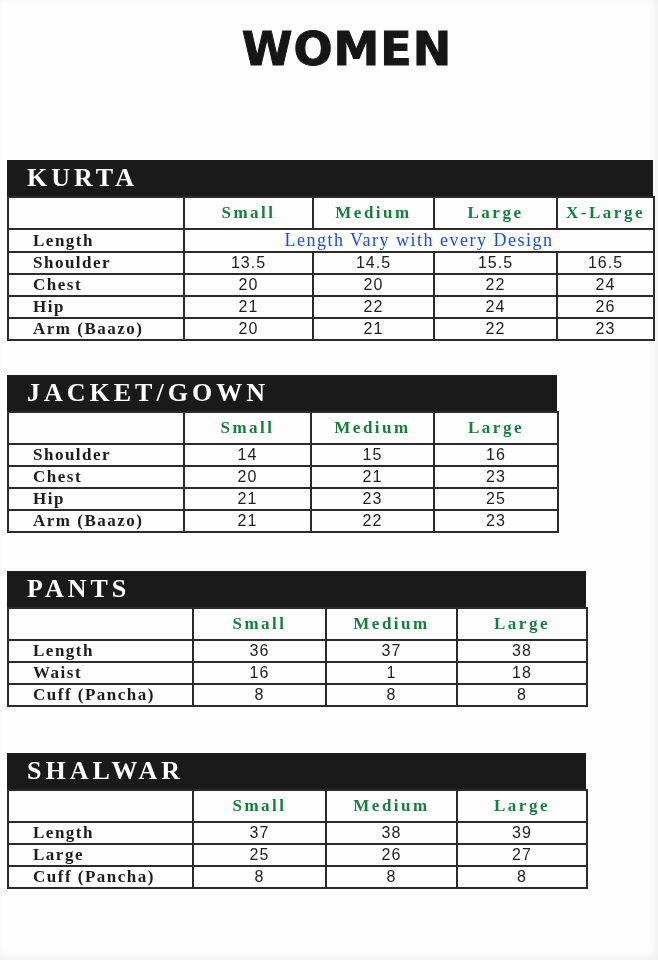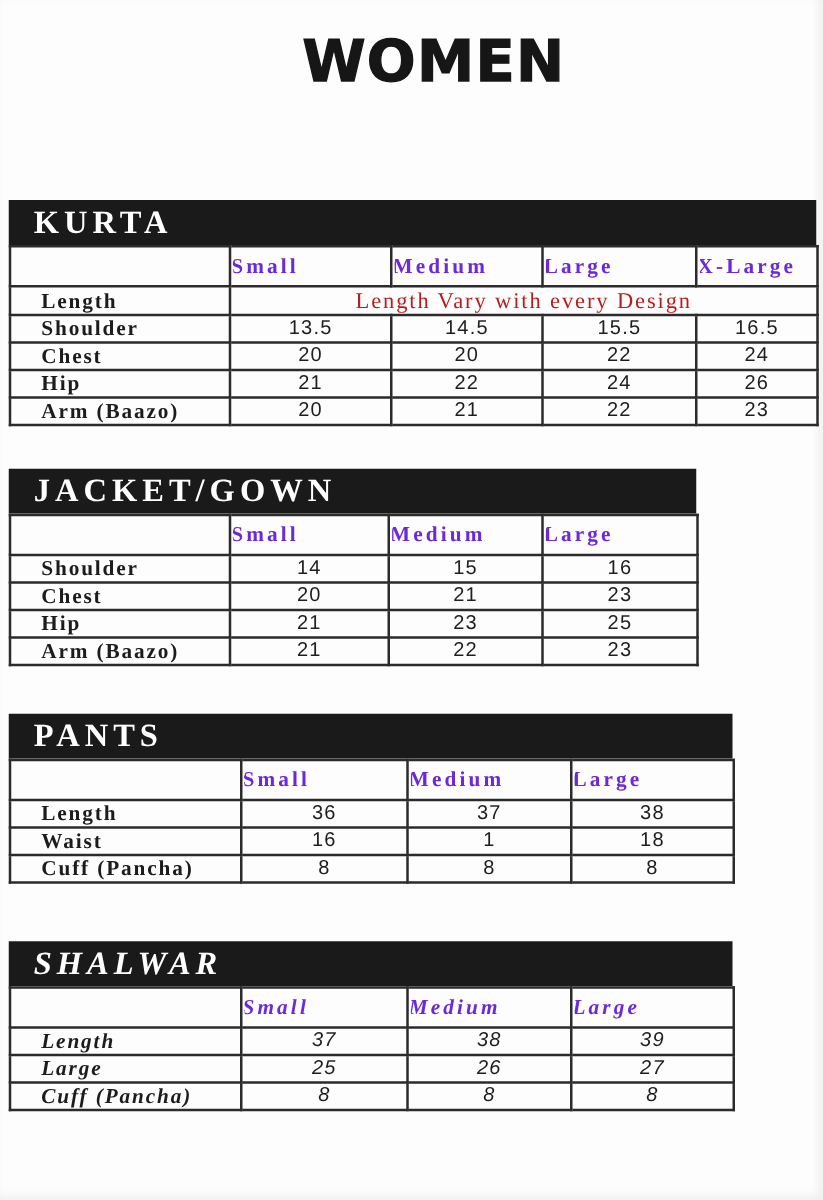--- a/index.html
+++ b/index.html
@@ -24,21 +24,21 @@
     font-size: 46px;
     letter-spacing: 1px;
     color: #161616;
     padding-left: 18px;
     -webkit-text-stroke: 1px #161616;
   }
   .section { position: absolute; left: 7px; }
   .section-kurta   { top: 160px; width: 646px; }
   .section-jacket  { top: 375px; width: 550px; }
   .section-pants   { top: 571px; width: 579px; }
-  .section-shalwar { top: 753px; width: 579px; font-style: italic; }
+  .section-shalwar { top: 753px; width: 579px; }
 
   .band {
     background: #1a1a1a;
     color: #ffffff;
     height: 36px;
     display: flex;
     align-items: center;
     padding-left: 20px;
     font-weight: bold;
     font-size: 26px;
@@ -55,22 +55,22 @@
     padding: 0;
     overflow: hidden;
     white-space: nowrap;
   }
   th { height: 30px; }
   td { height: 20px; }
   .col-header {
     font-weight: bold;
     font-size: 17px;
     letter-spacing: 2.5px;
-    text-align: left;
-    color: #6d28d9;
+    text-align: center;
+    color: #15803d;
     border-radius: 16px;
   }
   .row-label {
     font-weight: bold;
     font-size: 17px;
     letter-spacing: 1.5px;
     text-align: left;
     padding-left: 24px;
     color: #1c1c1c;
   }
@@ -79,21 +79,21 @@
     font-size: 16px;
     letter-spacing: 1px;
     text-align: center;
     color: #1e1e1e;
   }
   .span-cell {
     font-family: "Liberation Serif", serif;
     font-size: 18px;
     letter-spacing: 1.5px;
     text-align: center;
-    color: #b91c1c;
+    color: #1d4ed8;
   }
 </style>
 </head>
 <body>
 
 <div class="page">
 
   <div class="page-title">WOMEN</div>
 
   <div class="section section-kurta">

